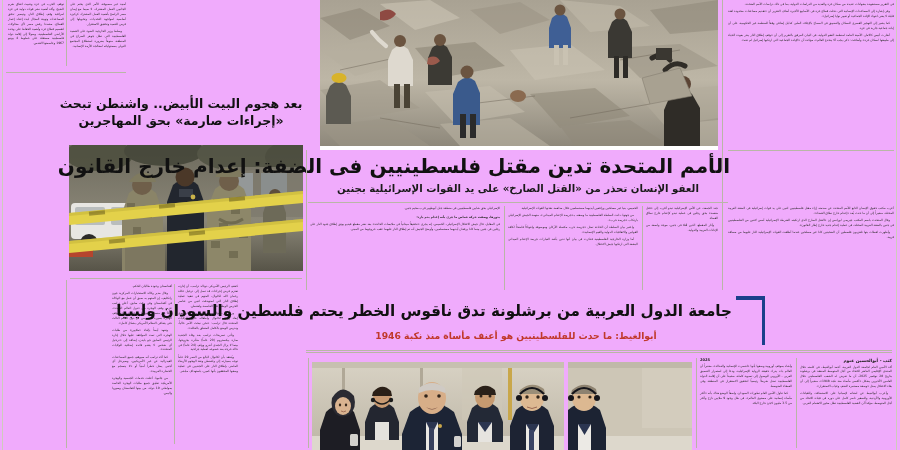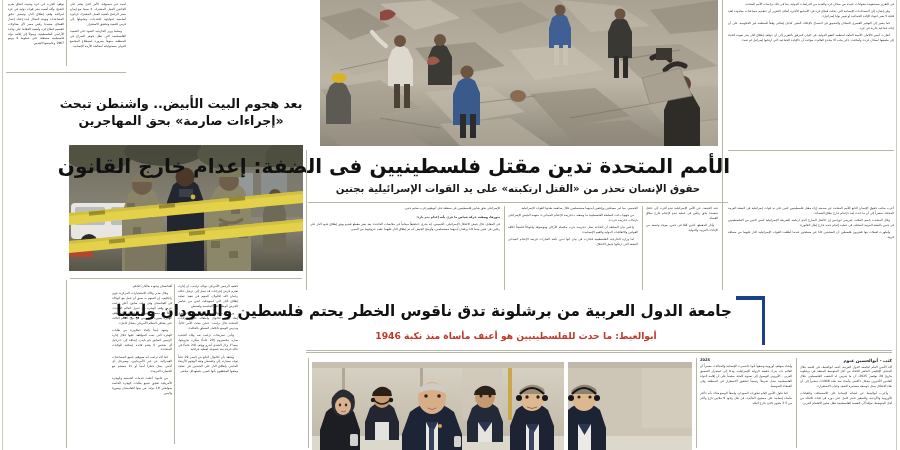--- a/index.html
+++ b/index.html
@@ -2,21 +2,21 @@
 <html lang="ar" dir="rtl"><head>
 <meta charset="utf-8">
 <style>
   html,body{margin:0;padding:0;}
   body{
     width:900px;height:450px;overflow:hidden;
     background:#e9e7da;
     font-family:"DejaVu Sans","Liberation Sans",sans-serif;
     position:relative;
   }
-  .page{position:absolute;inset:0;background:#ffffff;}
+  .page{position:absolute;inset:0;background:#f0abfc;}
 
   
   .col-text{
     font-size:3.05px;line-height:1.62;color:#2b2b28;
     text-align:justify;direction:rtl;
     font-family:"DejaVu Sans","Liberation Sans",sans-serif;
   }
   .col-text p{margin:0 0 2.2px 0;text-indent:4px;}
   .col-text p.noind{text-indent:0;}
 
@@ -264,21 +264,21 @@
       <p>كما أكد ترامب أنه سيوقف جميع المساعدات الفيدرالية عن غير الأمريكيين، وسيرحل أى أجنبى يمثل خطراً أمنياً أو «لا ينسجم مع الحضارة الغربية».</p>
       <p>من جانبها، أعلنت خدمات الجنسية والهجرة الأمريكية تعليق جميع طلبات الهجرة الخاصة بمواطنى 19 دولة، من بينها أفغانستان وسوريا واليمن.</p>
     </div>
   </div>
 
   <div class="rule-v" style="left:174px;top:284px;height:160px;"></div>
   <div class="rule-v" style="left:66px;top:280px;height:168px;"></div>
 
   <div class="hl hl-main" style="position:absolute;left:306px;top:155px;width:424px;">الأمم المتحدة تدين مقتل فلسطينيين فى الضفة: إعدام خارج القانون</div>
 
-  <div class="sub-main" style="position:absolute;left:306px;top:183px;width:424px;">حقوق الإنسان تحذر من «القتل ارتكبته» على يد القوات الإسرائيلية بجنين</div>
+  <div class="sub-main" style="position:absolute;left:306px;top:183px;width:424px;">العفو الإنسان تحذر من «القتل الصارخ» على يد القوات الإسرائيلية بجنين</div>
 
   <div class="rule-h" style="left:308px;top:202px;width:420px;"></div>
 
   <div style="position:absolute;left:646px;top:206px;width:72px;height:84px;">
     <div class="col-text">
       <p class="noind">جدد الجمعة، عن الأمن الإسرائيلية تبدو أقرب إلى «قتل متعمد» بحق رجلين فى عملية تبدو كإعدام خارج نطاق القضاء.</p>
       <p>وأثار المقطع، الذين قُتلا فى جنين، موجة واسعة من الإدانات العربية والدولية.</p>
     </div>
   </div>
 

